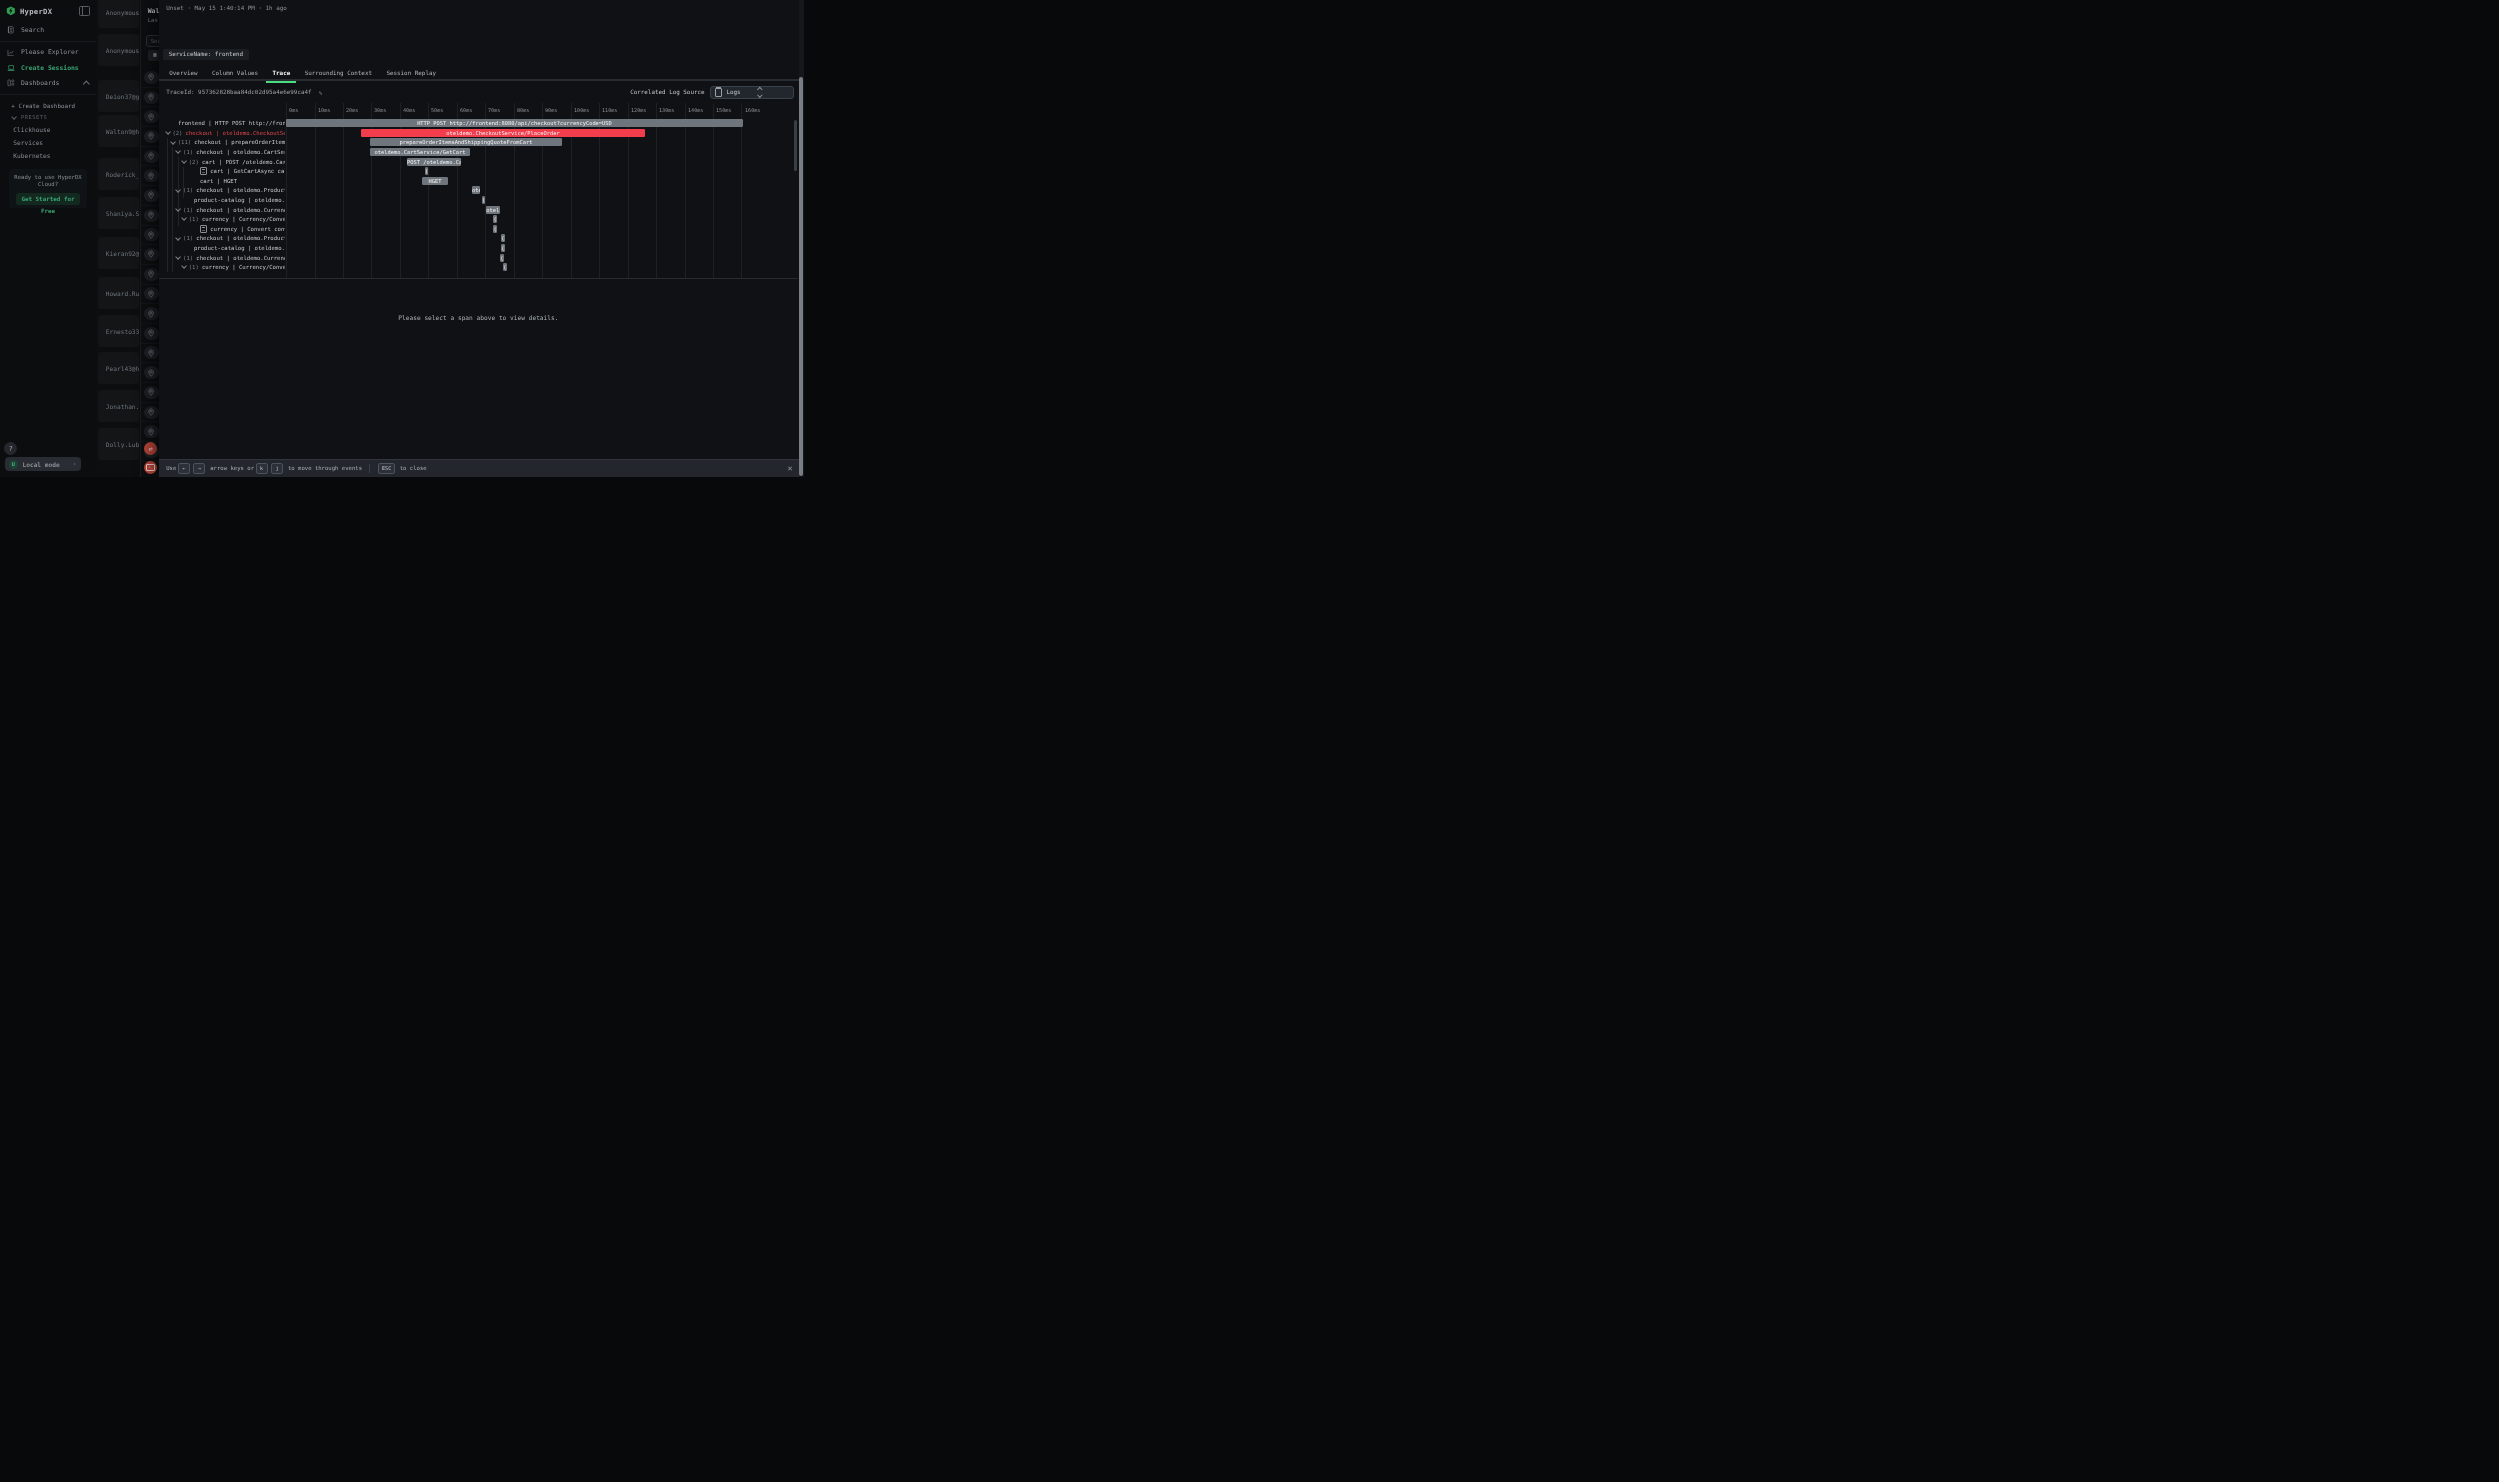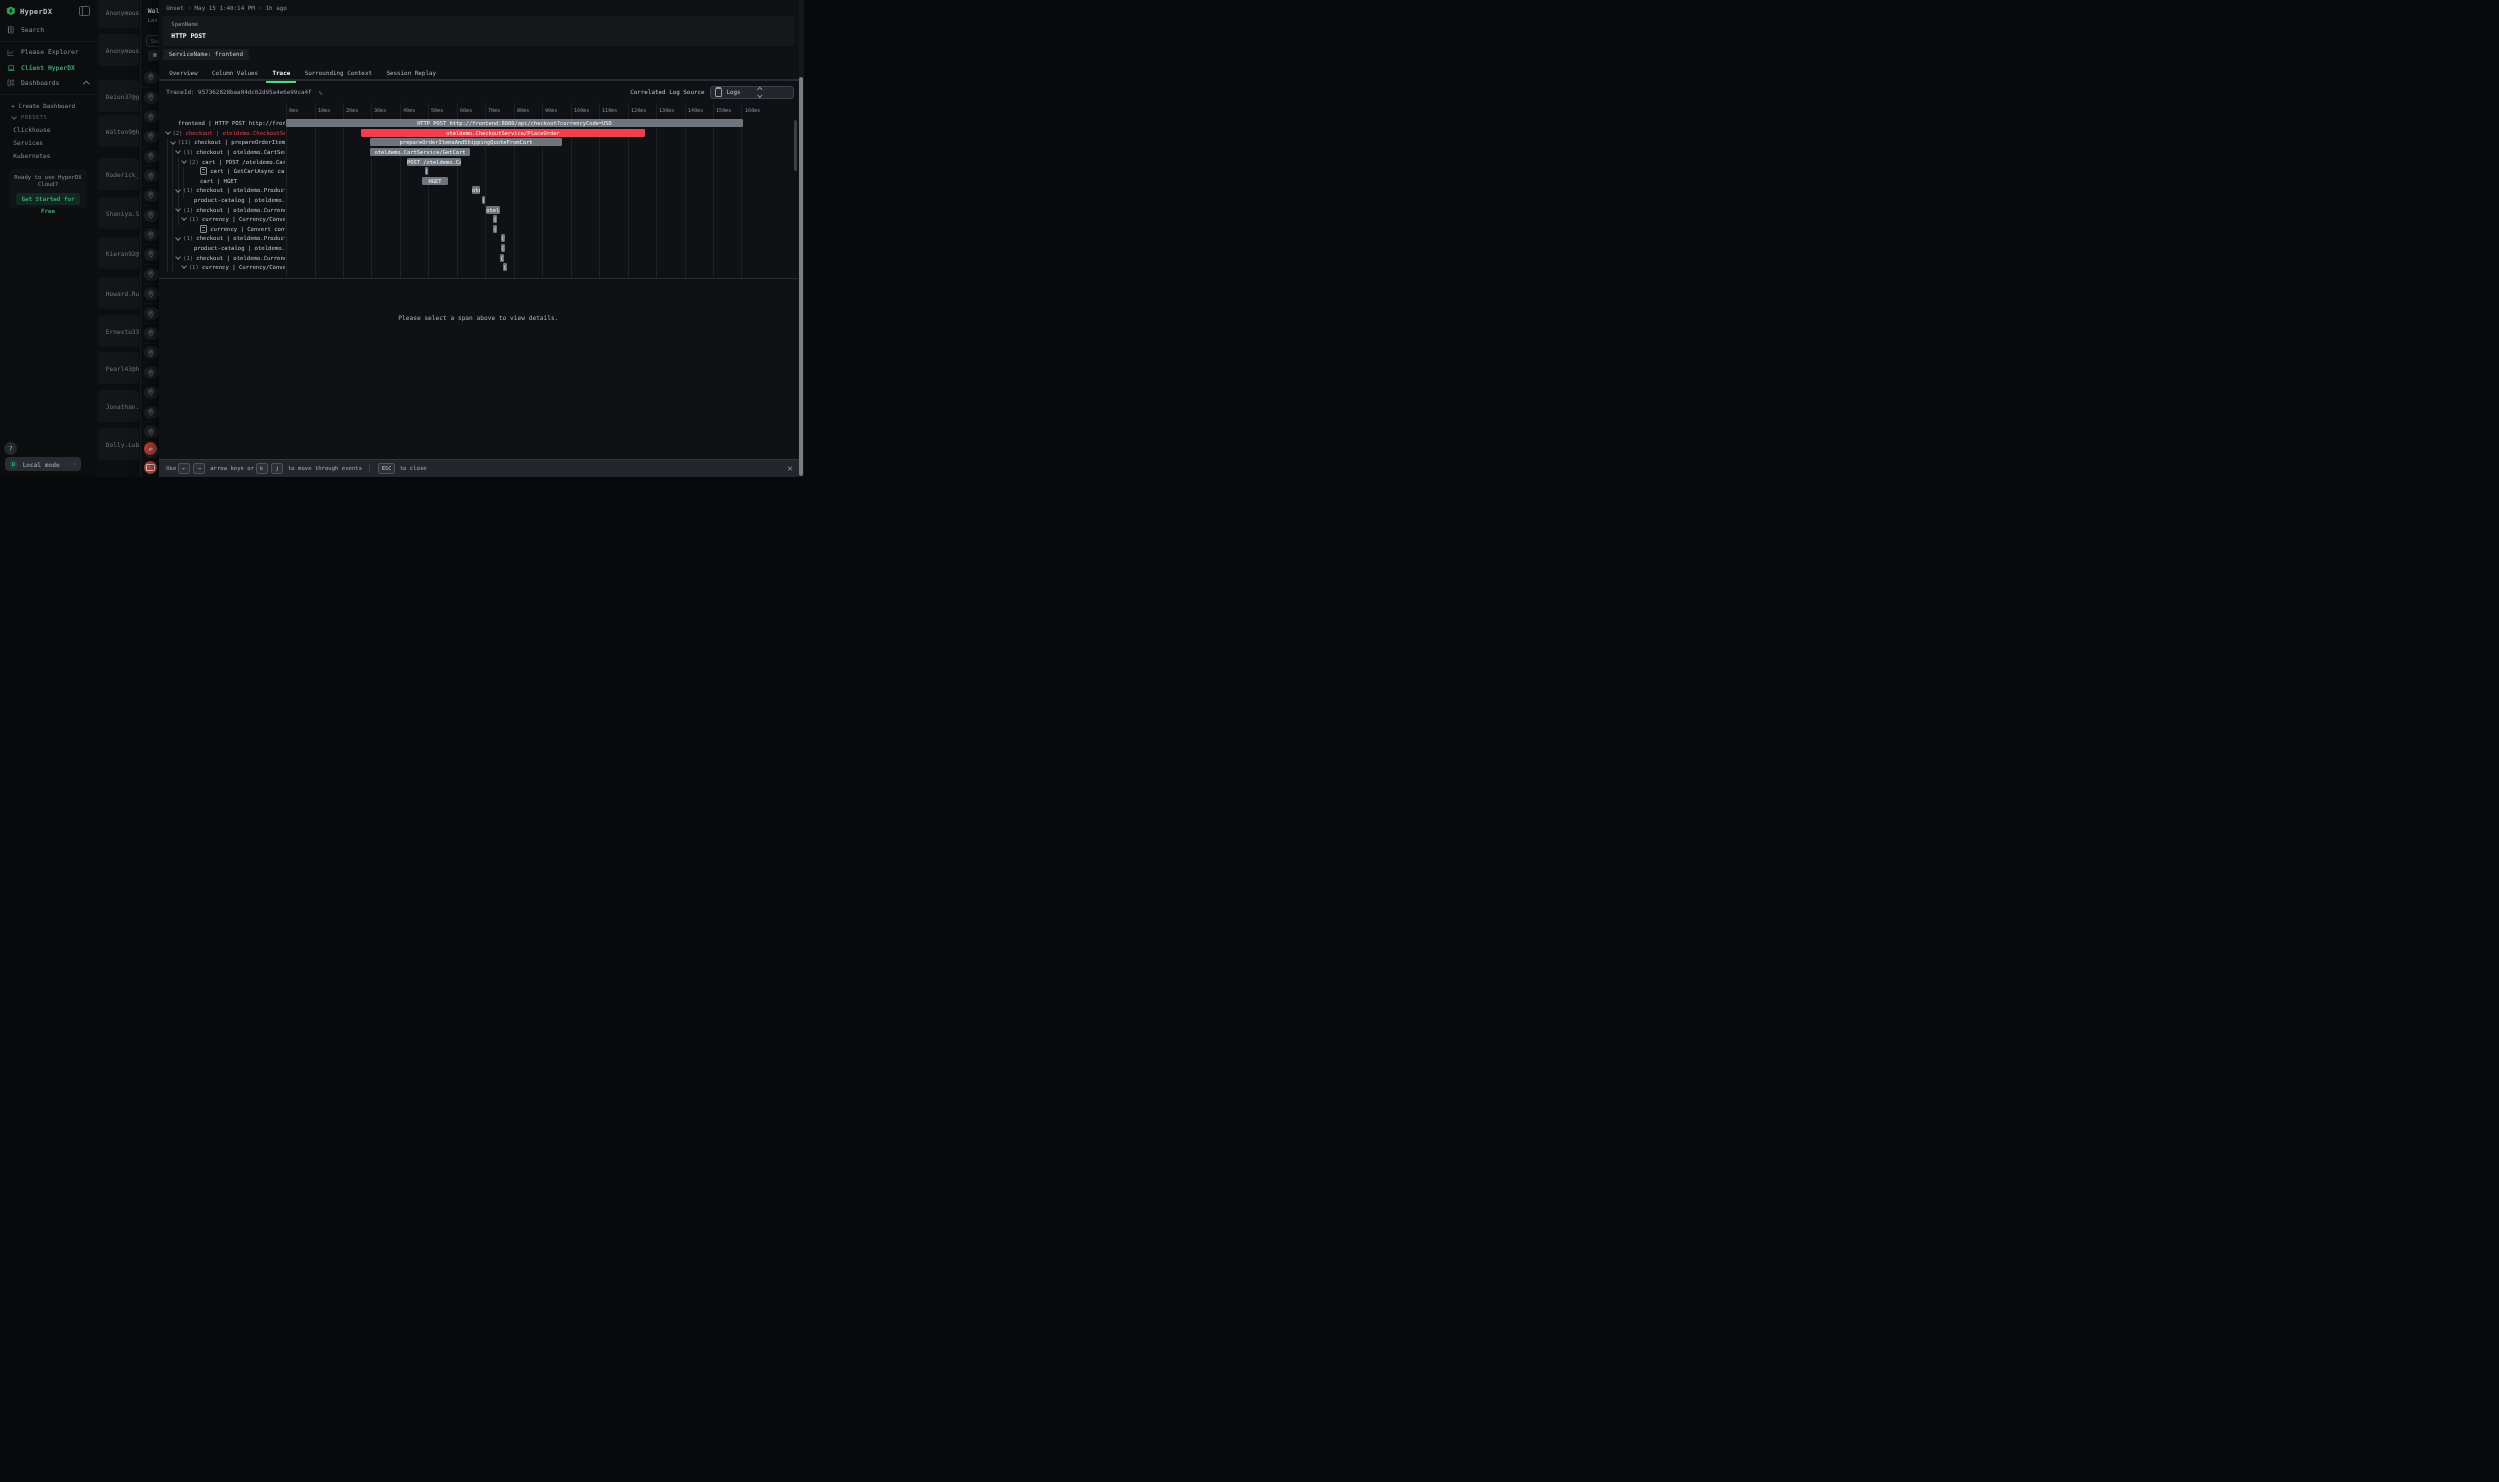--- a/index.html
+++ b/index.html
@@ -139,21 +139,21 @@
           </span>
           <span>Please Explorer</span>
         </div>
         <div class="nav-item active">
           <span class="nav-ico">
             <svg width="8.2" height="7.7" viewBox="0 0 16 16" fill="none" stroke="currentColor" stroke-width="1.4">
               <rect x="3" y="3" width="10" height="8" rx="1"></rect>
               <line x1="1" y1="13" x2="15" y2="13" stroke-width="2"></line>
             </svg>
           </span>
-          <span>Client HyperDX</span>
+          <span>Create Sessions</span>
         </div>
         <div class="nav-item">
           <span class="nav-ico">
             <svg width="7.7" height="7.7" viewBox="0 0 16 16" fill="none" stroke="currentColor" stroke-width="1.4">
               <rect x="2" y="2" width="5" height="12" rx="1"></rect>
               <rect x="10" y="2" width="4" height="4" rx="1"></rect>
               <rect x="10" y="9" width="4" height="4" rx="1"></rect>
             </svg>
           </span>
           <span>Dashboards</span>
@@ -393,24 +393,20 @@
         <span class="swap">⇄</span>
       </div>
     <div class="red-btn" style="top:461px;">
         <span class="term-glyph">&gt;_</span>
       </div>
   </div>
 
   <div id="drawer">
     <div class="meta-line">Unset · May 15 1:40:14 PM · 1h ago</div>
 
-    <div class="span-panel">
-      <div class="span-label">SpanName</div>
-      <div class="span-value">HTTP POST</div>
-    </div>
     <div class="svc-chip">ServiceName: frontend</div>
 
     <div class="tabs" id="tabs">
         <div class="tab">Overview</div>
         <div class="tab">Column Values</div>
         <div class="tab active">Trace</div>
         <div class="tab">Surrounding Context</div>
         <div class="tab">Session Replay</div>
       </div>
     <div class="tabs-band"></div>

